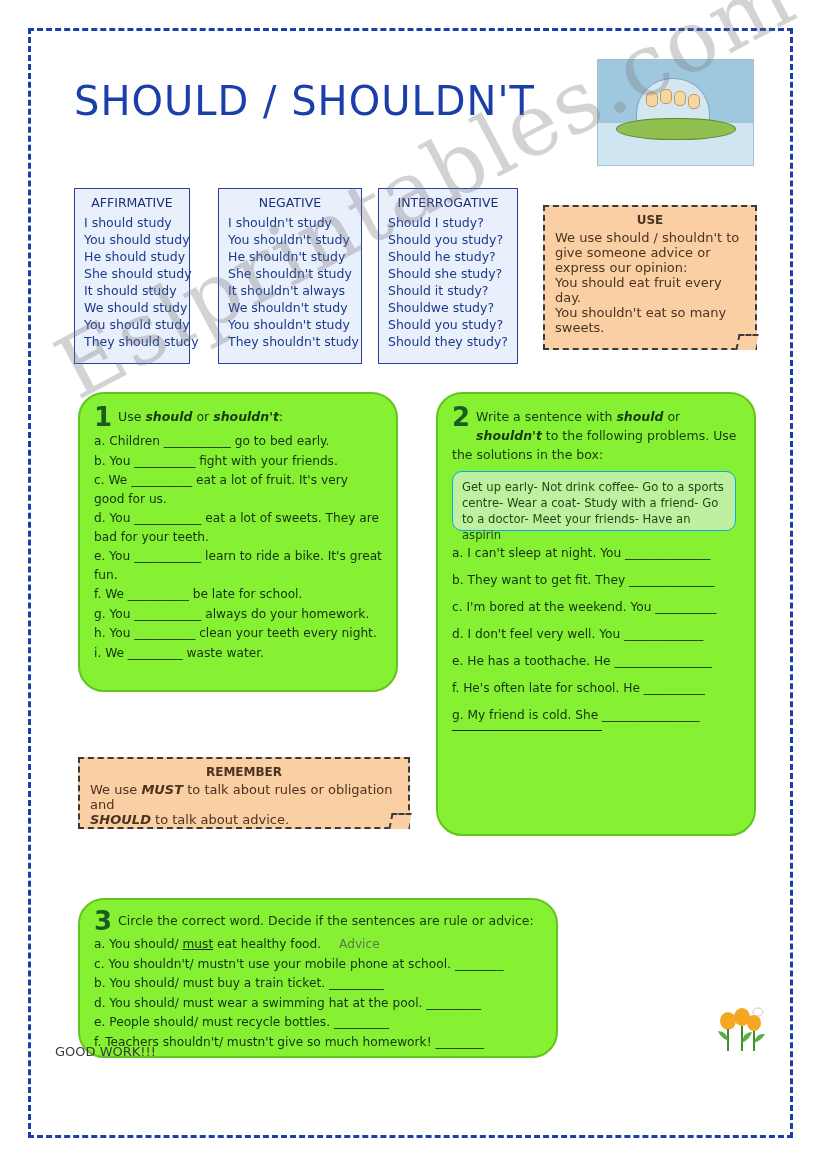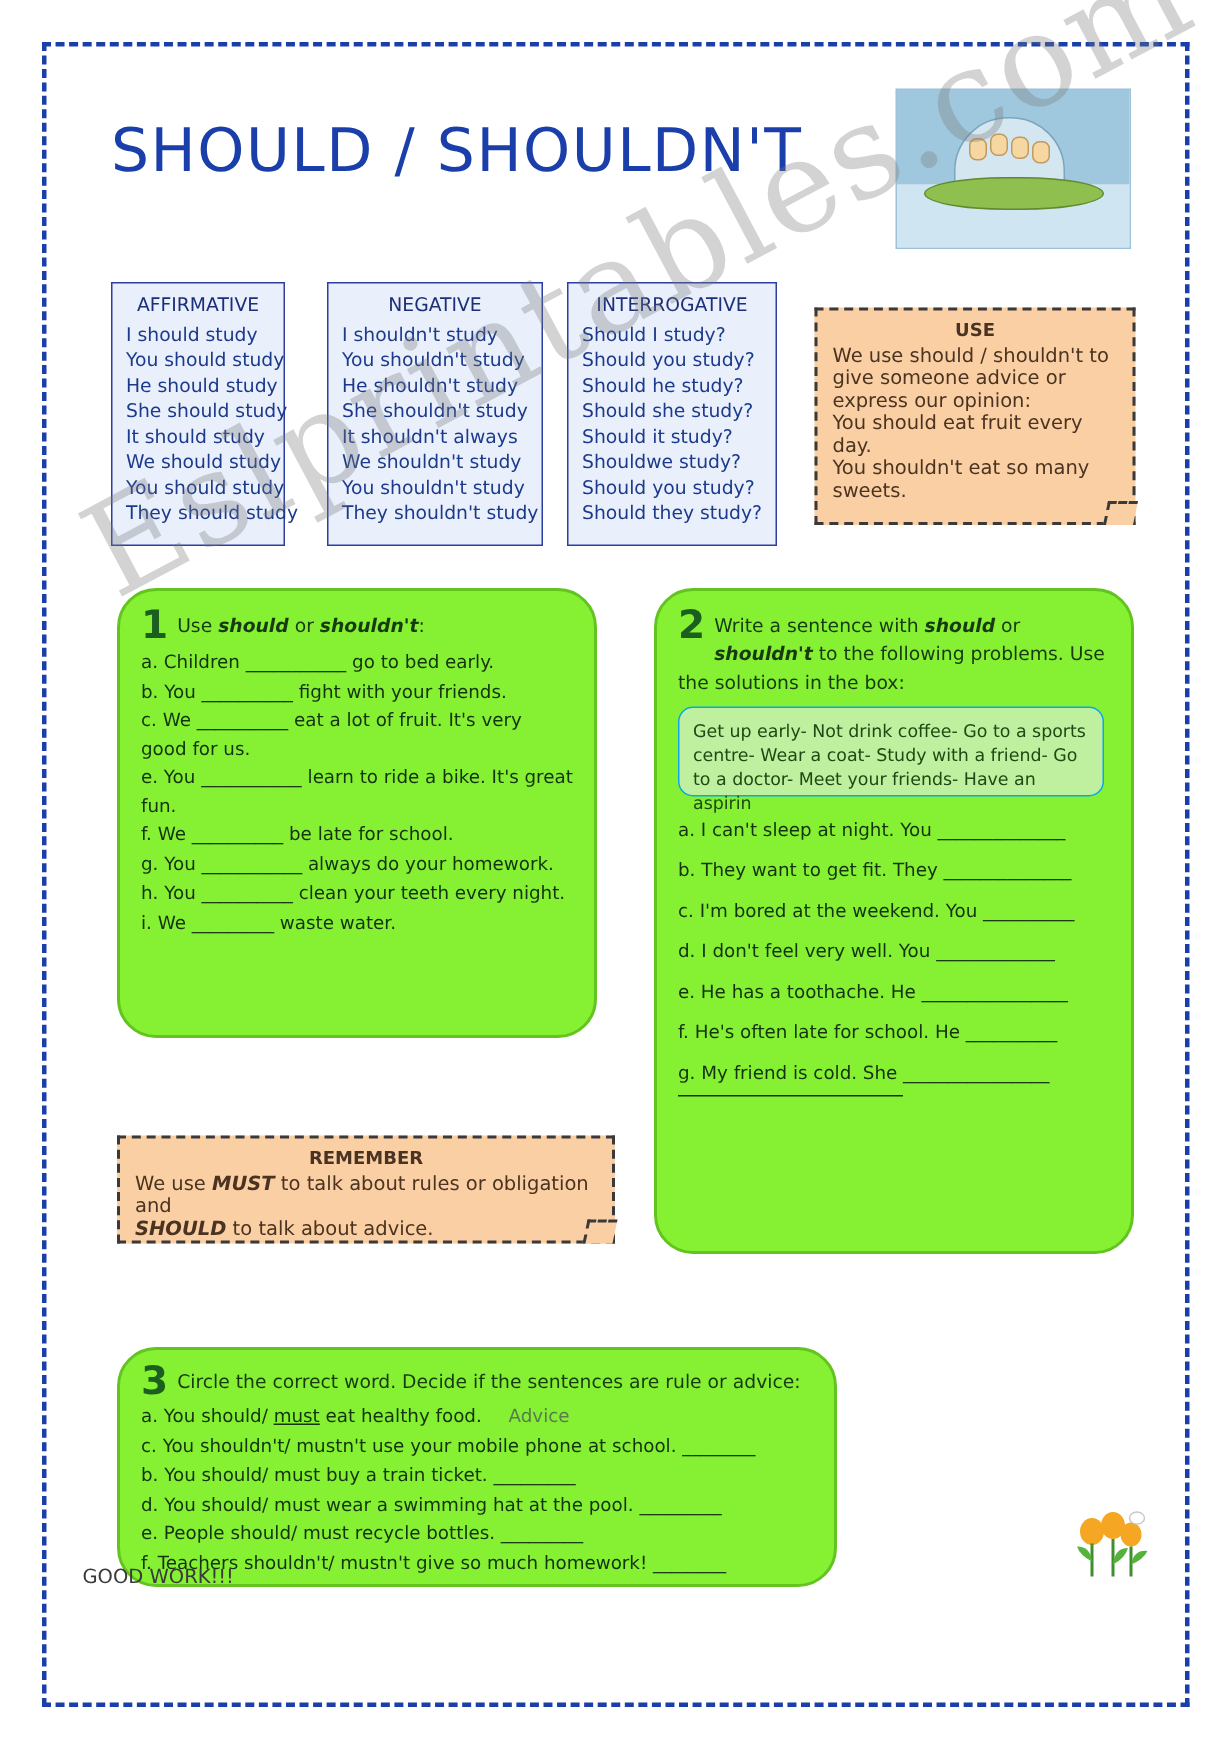--- a/index.html
+++ b/index.html
@@ -193,20 +193,21 @@
 
   <div class="greenbox" style="left:78px;top:392px;width:320px;height:300px;padding:12px 14px;">
     <div style="overflow:hidden;">
       <span class="exnum">1</span>
       <span class="exhead"><span>Use </span><b>should</b><span> or </span><b>shouldn't</b><span>:</span></span>
     </div>
     <div class="exlist" style="margin-top:4px;">
       <div>a. Children ___________ go to bed early.</div>
       <div>b. You __________ fight with your friends.</div>
       <div>c. We __________ eat a lot of fruit. It's very good for us.</div>
+      <div>d. You ___________ eat a lot of sweets. They are bad for your teeth.</div>
       <div>e. You ___________ learn to ride a bike. It's great fun.</div>
       <div>f. We __________ be late for school.</div>
       <div>g. You ___________ always do your homework.</div>
       <div>h. You __________ clean your teeth every night.</div>
       <div>i. We _________ waste water.</div>
     </div>
   </div>
 
   <div class="greenbox" style="left:436px;top:392px;width:320px;height:444px;padding:12px 14px;">
     <div style="overflow:hidden;">

